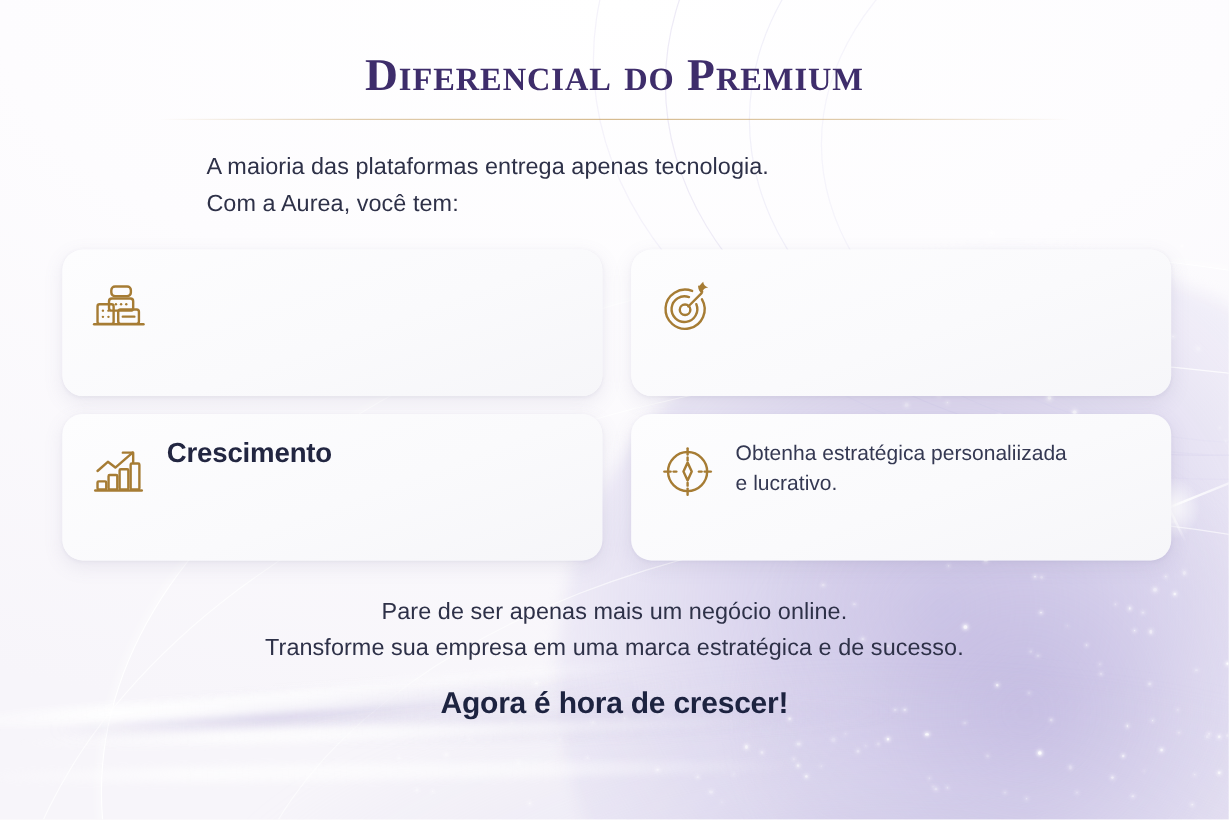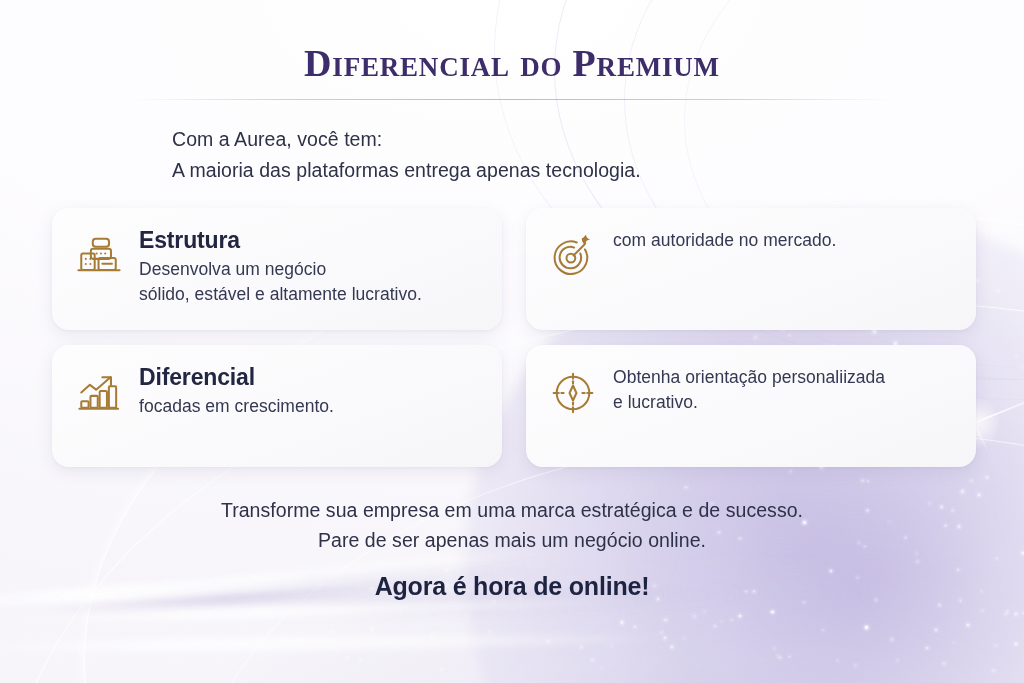--- a/index.html
+++ b/index.html
@@ -489,22 +489,22 @@
 </div>
 
 <div class="page">
 
   <div class="header">
     <div class="title">Diferencial do Premium</div>
     <div class="divider"></div>
   </div>
 
   <div class="intro">
+    <div>A maioria das plataformas entrega apenas tecnologia.</div>
     <div>Com a Aurea, você tem:</div>
-    <div>A maioria das plataformas entrega apenas tecnologia.</div>
   </div>
 
   <div class="grid">
 
     <div class="card">
       <div class="card-icon">
         <svg viewBox="0 0 48 48" fill="none" stroke="currentColor" stroke-width="2.1" stroke-linecap="round" stroke-linejoin="round">
           <rect x="17.5" y="6" width="17" height="8.4" rx="3.2"></rect>
           <rect x="15.5" y="16.4" width="21" height="10.6" rx="2.4"></rect>
           <rect x="5.5" y="21.5" width="14" height="17" rx="1.8"></rect>
@@ -513,63 +513,54 @@
           <circle cx="10.2" cy="27" r="1.05" fill="currentColor" stroke="none"></circle>
           <circle cx="15.0" cy="27" r="1.05" fill="currentColor" stroke="none"></circle>
           <circle cx="10.2" cy="32.4" r="1.05" fill="currentColor" stroke="none"></circle>
           <circle cx="15.0" cy="32.4" r="1.05" fill="currentColor" stroke="none"></circle>
           <circle cx="21.5" cy="21.4" r="1.05" fill="currentColor" stroke="none"></circle>
           <circle cx="26.0" cy="21.4" r="1.05" fill="currentColor" stroke="none"></circle>
           <circle cx="30.5" cy="21.4" r="1.05" fill="currentColor" stroke="none"></circle>
           <line x1="2.5" y1="38.8" x2="45.5" y2="38.8"></line>
         </svg>
       </div>
-      <div class="card-body">
-        <div class="card-title">Estrutura</div>
-        <div class="card-desc">
-          <span>Desenvolva um negócio</span>
-          <span>sólido, estável e altamente lucrativo.</span>
-        </div>
-      </div>
     </div>
 
     <div class="card">
       <div class="card-icon">
         <svg viewBox="0 0 48 48" fill="none" stroke="currentColor" stroke-width="2.1" stroke-linecap="round" stroke-linejoin="round">
           <path d="M36.5 17.2a17 17 0 1 1-8.6-7.3"></path>
           <path d="M31.6 21.4a11.2 11.2 0 1 1-6.4-6.2"></path>
           <circle cx="21.8" cy="26.2" r="4.6"></circle>
           <line x1="24.6" y1="23.4" x2="36.2" y2="11.8"></line>
           <path d="M34.2 6.2c-0.5 3.3 0.4 5 2.5 5.6 0.5-3.1 2.1-4.6 5.2-4.9-2.8-1-4.1-2.6-4.3-5.1-1.9 2.1-3.6 3.2-3.4 4.4z" fill="currentColor" stroke="none"></path>
           <path d="M33.9 5.9c0.2 2.6 1.2 4.1 3.1 4.7" stroke-width="1.6"></path>
         </svg>
       </div>
       <div class="card-body">
         <div class="card-desc">
-          <span>com autoridade no mercado.</span>
         </div>
       </div>
     </div>
 
     <div class="card">
       <div class="card-icon">
         <svg viewBox="0 0 48 48" fill="none" stroke="currentColor" stroke-width="2.1" stroke-linecap="round" stroke-linejoin="round">
           <rect x="5.5" y="32.5" width="7.6" height="7" rx="1"></rect>
           <rect x="15.1" y="27" width="7.6" height="12.5" rx="1"></rect>
           <rect x="24.7" y="22" width="7.6" height="17.5" rx="1"></rect>
           <rect x="34.3" y="17" width="7.6" height="22.5" rx="1"></rect>
           <polyline points="5.5,23.5 14.5,15.5 21,20.5 36,7.5"></polyline>
           <polyline points="27.5,7.5 36.5,7.5 36.5,16"></polyline>
           <line x1="3.5" y1="40.5" x2="44" y2="40.5"></line>
         </svg>
       </div>
       <div class="card-body">
-        <div class="card-title">Diferencial</div>
+        <div class="card-title">Crescimento</div>
         <div class="card-desc">
-          <span>focadas em crescimento.</span>
         </div>
       </div>
     </div>
 
     <div class="card">
       <div class="card-icon">
         <svg viewBox="0 0 48 48" fill="none" stroke="currentColor" stroke-width="2.1" stroke-linecap="round" stroke-linejoin="round">
           <circle cx="24" cy="24" r="17"></circle>
           <path d="M24 16.2 L27.6 24 L24 31.8 L20.4 24 Z"></path>
           <line x1="24" y1="3.8" x2="24" y2="9.2"></line>
@@ -577,27 +568,27 @@
           <line x1="3.8" y1="24" x2="9.2" y2="24"></line>
           <line x1="38.8" y1="24" x2="44.2" y2="24"></line>
           <line x1="24" y1="11.8" x2="24" y2="14.2"></line>
           <line x1="24" y1="33.8" x2="24" y2="36.2"></line>
           <line x1="11.8" y1="24" x2="14.2" y2="24"></line>
           <line x1="33.8" y1="24" x2="36.2" y2="24"></line>
         </svg>
       </div>
       <div class="card-body">
         <div class="card-desc">
-          <span>Obtenha orientação personaliizada</span>
+          <span>Obtenha estratégica personaliizada</span>
           <span>e lucrativo.</span>
         </div>
       </div>
     </div>
 
   </div>
 
   <div class="footer">
+    <div class="footer-line">Pare de ser apenas mais um negócio online.</div>
     <div class="footer-line">Transforme sua empresa em uma marca estratégica e de sucesso.</div>
-    <div class="footer-line">Pare de ser apenas mais um negócio online.</div>
-    <div class="footer-cta">Agora é hora de online!</div>
+    <div class="footer-cta">Agora é hora de crescer!</div>
   </div>
 
 </div>
 
 </body></html>

